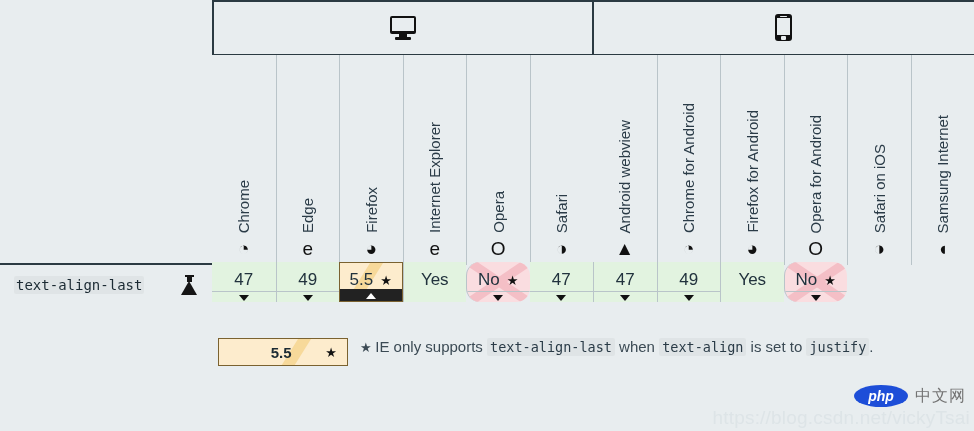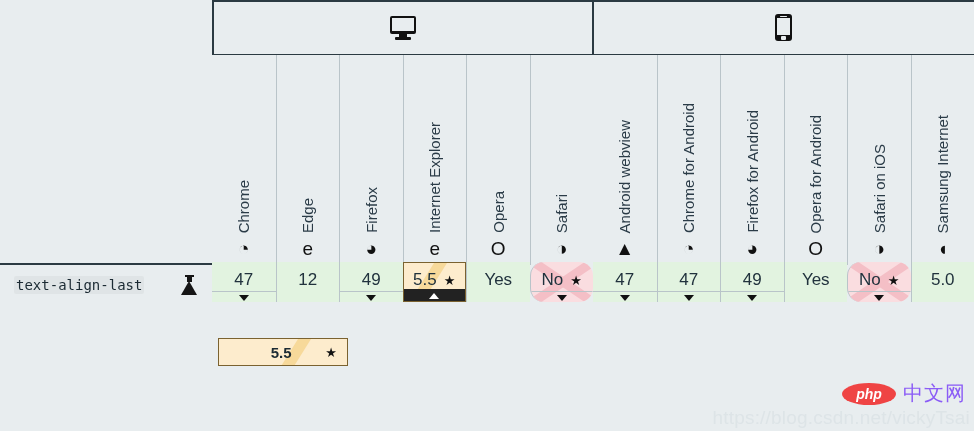--- a/index.html
+++ b/index.html
@@ -202,27 +202,27 @@
   
   .watermark{
     position:absolute;right:4px;bottom:2px;
     font-size:19px;color:#dde4e7;white-space:nowrap;letter-spacing:.2px;
   }
   .phplogo{
     position:absolute;right:8px;bottom:24px;display:flex;align-items:center;gap:7px;
   }
   .phplogo .oval{
     width:54px;height:22px;border-radius:50%/50%;
-    background:#ef4444;
+    background:#1d4ed8;
     display:flex;align-items:center;justify-content:center;
   }
   .phplogo .oval span{
     color:#fff;font-style:italic;font-weight:bold;font-size:14px;line-height:1;
   }
-  .phplogo .cn{font-size:20px;color:#8b5cf6;letter-spacing:1px;}
+  .phplogo .cn{font-size:16px;color:#737373;letter-spacing:1px;}
 </style>
 </head>
 <body>
 
 <div class="caniuse">
 
   <div class="label-col">
     <div class="label-rule-top"></div>
     <div class="label-cell">
       <span class="prop-name">text-align-last</span>
@@ -314,25 +314,20 @@
     <div class="data-row" id="data-row">
         <div class="dcell yes sec-start">
           <span class="val">
             <span>47</span>
           </span>
           <span class="foot-line"></span>
           <span class="caret"></span>
         </div>
         <div class="dcell yes">
           <span class="val">
-            <span>12</span>
-          </span>
-        </div>
-        <div class="dcell yes">
-          <span class="val">
             <span>49</span>
           </span>
           <span class="foot-line"></span>
           <span class="caret"></span>
         </div>
         <div class="dcell partial open">
           <span class="stripe"></span>
           <span class="val">
             <span>5.5</span>
             <span class="star">★</span>
@@ -384,40 +379,36 @@
         </div>
         <div class="dcell no">
           <span class="xmark"></span>
           <span class="xmark2"></span>
           <span class="val">
             <span>No</span>
             <span class="star">★</span>
           </span>
           <span class="foot-line"></span>
           <span class="caret"></span>
-        </div>
-        <div class="dcell yes">
-          <span class="val">
-            <span>5.0</span>
-          </span>
         </div>
       </div>
 
   </div>
 </div>
 
 <div class="detail">
 
   <div class="chip">
     <span class="stripe"></span>
     <span class="num">5.5</span>
     <span class="star">★</span>
   </div>
 
   <div class="notes" id="notes">
+      <div class="note"><span class="bullet">★ </span><span>IE only supports </span><code>text-align-last</code><span> when </span><code>text-align</code><span> is set to </span><code>justify</code><span>.</span></div>
     </div>
 </div>
 
 <div class="phplogo">
   <span class="oval">
     <span>php</span>
   </span>
   <span class="cn">中文网</span>
 </div>
 <div class="watermark">https://blog.csdn.net/vickyTsai</div>

